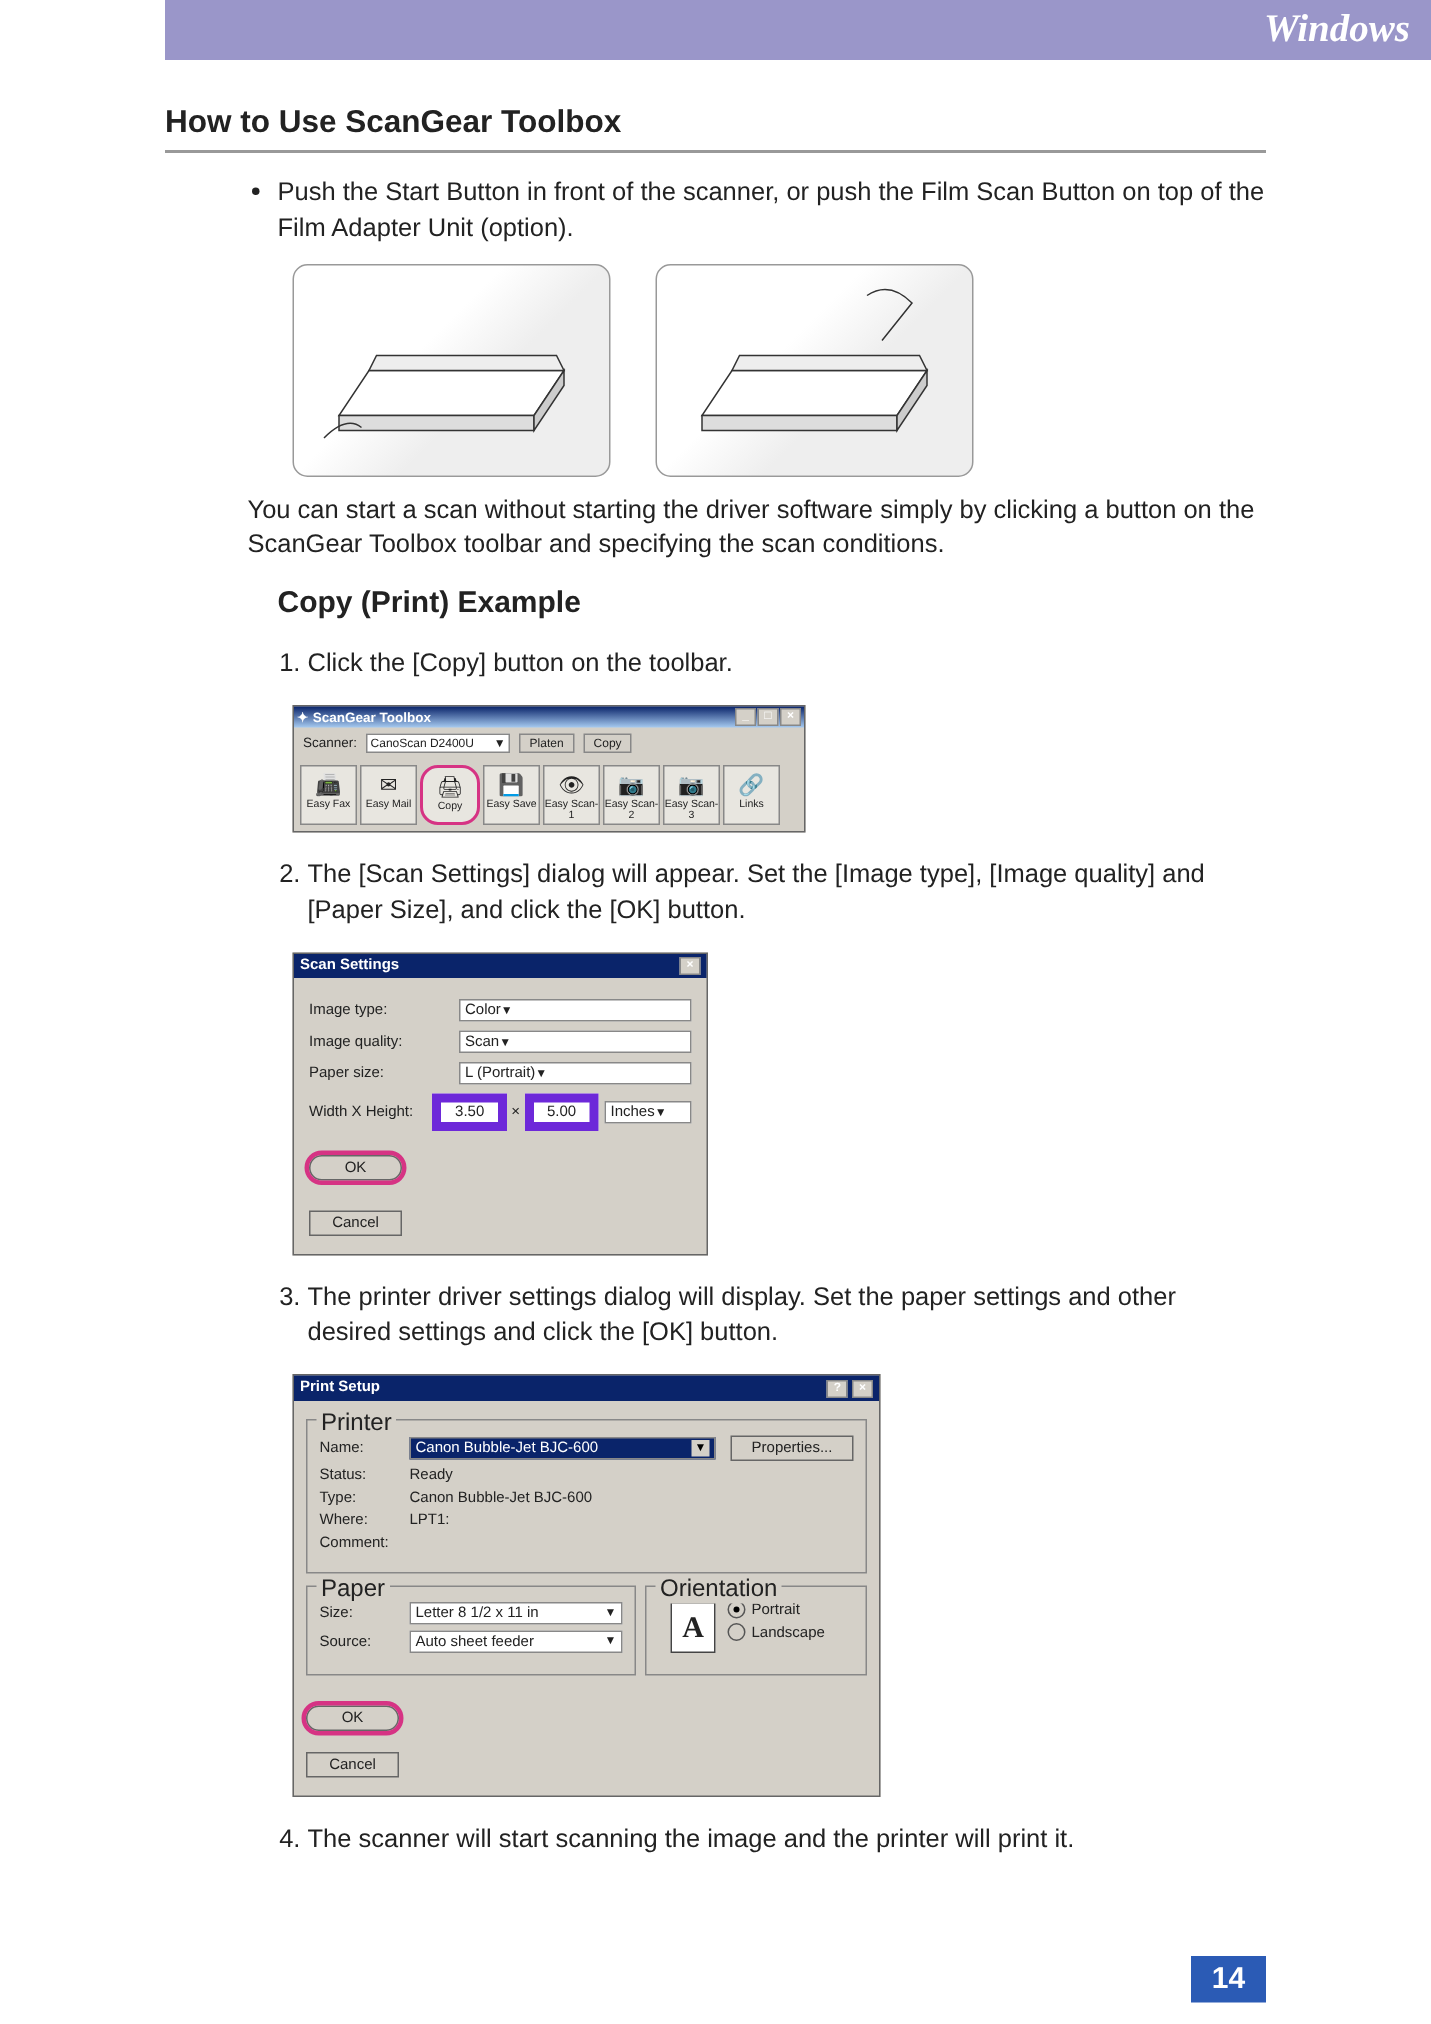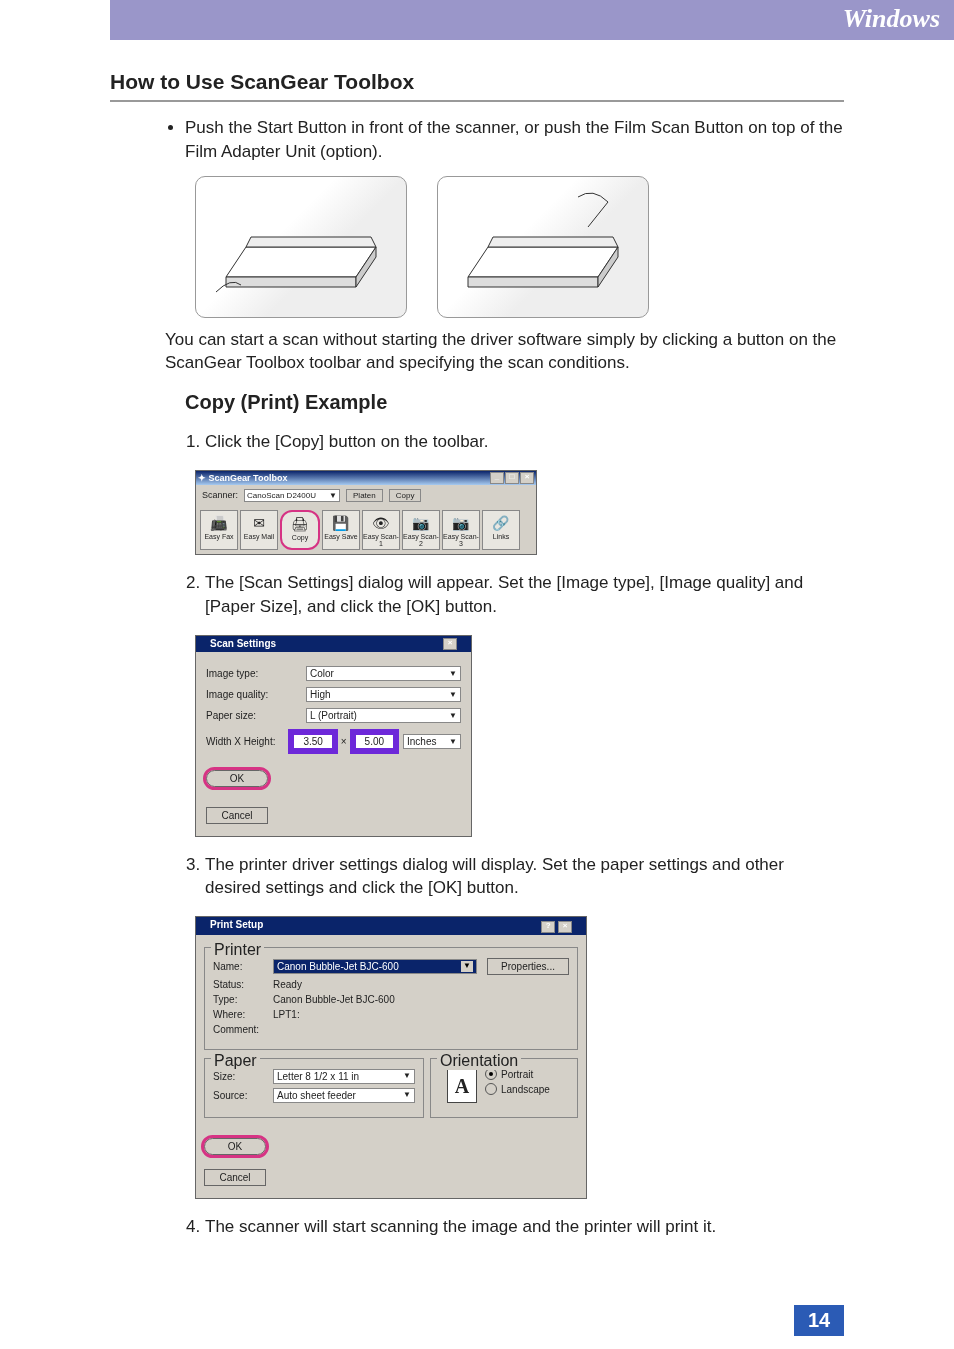--- a/index.html
+++ b/index.html
@@ -151,35 +151,34 @@
     width: 275px;
     margin:6px 0 14px 10px;
     border:1px solid #666;
     background:#d4d0c8;
     font-size:10px;
   }
   .ss-title {
     background:#0a246a;
     color:#fff;
     font-weight:bold;
-    padding:2px 14px;
+    padding:2px 4px;
     display:flex;
     justify-content:space-between;
     font-size:10px;
   }
   .ss-body { padding:8px 10px;}
   .ss-row { display:flex;align-items:center;margin:6px 0;}
   .ss-label { width:100px;}
   .ss-input {
     flex:1;
     display:flex;
     border:1px solid #888;
     background:#fff;
     padding:1px 3px;
-    justify-content:space-between;
     align-items:center;
     font-size:10px;
   }
   .ss-small { width:38px; border:6px solid #6d28d9; background:#fff; padding:1px 3px; font-size:10px;text-align:center;}
   .ss-btnrow { display:flex;justify-content:center;gap:20px;margin:16px 0 4px;flex-direction:column;}
   .ss-ok, .ss-cancel {
     width:60px;
     border:1px solid #666;
     background:#d4d0c8;
     text-align:center;
@@ -372,21 +371,21 @@
           <div class="ss-row">
             <div class="ss-label">Image type:</div>
             <div class="ss-input">
               <span>Color</span>
               <span class="dd">▼</span>
             </div>
           </div>
           <div class="ss-row">
             <div class="ss-label">Image quality:</div>
             <div class="ss-input">
-              <span>High</span>
+              <span>Scan</span>
               <span class="dd">▼</span>
             </div>
           </div>
           <div class="ss-row">
             <div class="ss-label">Paper size:</div>
             <div class="ss-input">
               <span>L (Portrait)</span>
               <span class="dd">▼</span>
             </div>
           </div>

